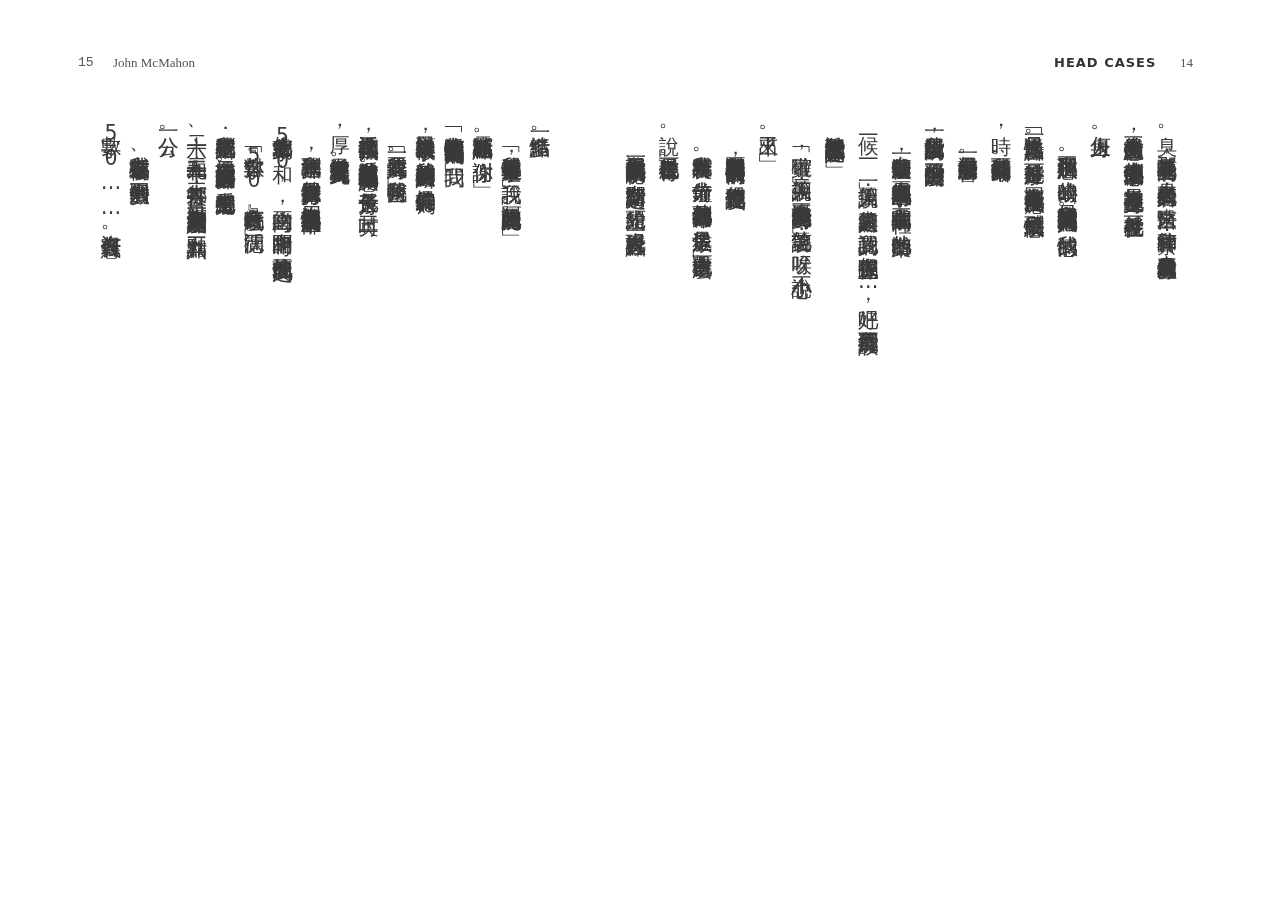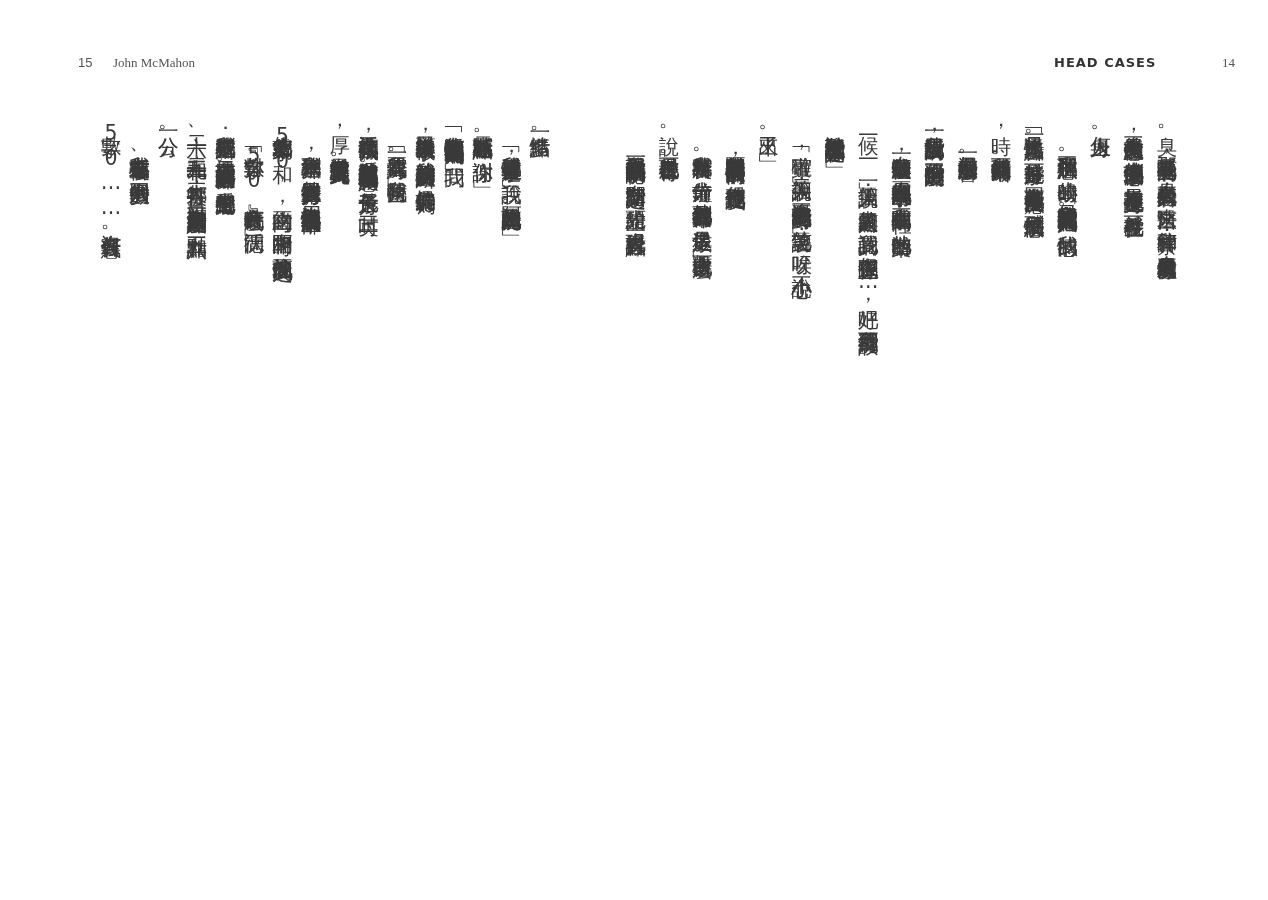--- a/index.html
+++ b/index.html
@@ -1,24 +1,24 @@
 <!DOCTYPE html>
 <html><head>
 <meta charset="utf-8">
 <style>
   html, body { margin:0; padding:0; }
   body {
     width:1268px; height:900px; background:#ffffff; position:relative; overflow:hidden;
     font-family: "DejaVu Serif", serif; color:#333;
   }
   .header { position:absolute; top:55px; font-size:13px; color:#555; }
-  .header.left .num { position:absolute; left:78px; font-family:Liberation Sans, sans-serif; }
+  .header.left .num { position:absolute; left:78px; font-family:Liberation Mono, monospace; }
   .header.left .author { position:absolute; left:113px; white-space:nowrap; font-family:"Liberation Serif", serif; }
   .header.right .title { position:absolute; left:1054px; white-space:nowrap; font-family:"DejaVu Sans", sans-serif; font-weight:bold; letter-spacing:1px; font-size:13px; color:#333;}
-  .header.right .num { position:absolute; left:1180px; font-family:"Liberation Serif", serif;margin-left:42px; }
+  .header.right .num { position:absolute; left:1180px; font-family:"Liberation Serif", serif; }
   .page { position:absolute; top:120px; height:740px; }
   .col {
     position:absolute; writing-mode: vertical-rl; text-orientation: upright;
     font-size:20.5px; line-height:24px; letter-spacing:0.5px; white-space:nowrap; color:#3a3a3a;
     font-family: "DejaVu Sans", sans-serif;
   }
 </style>
 </head>
 <body>
 

